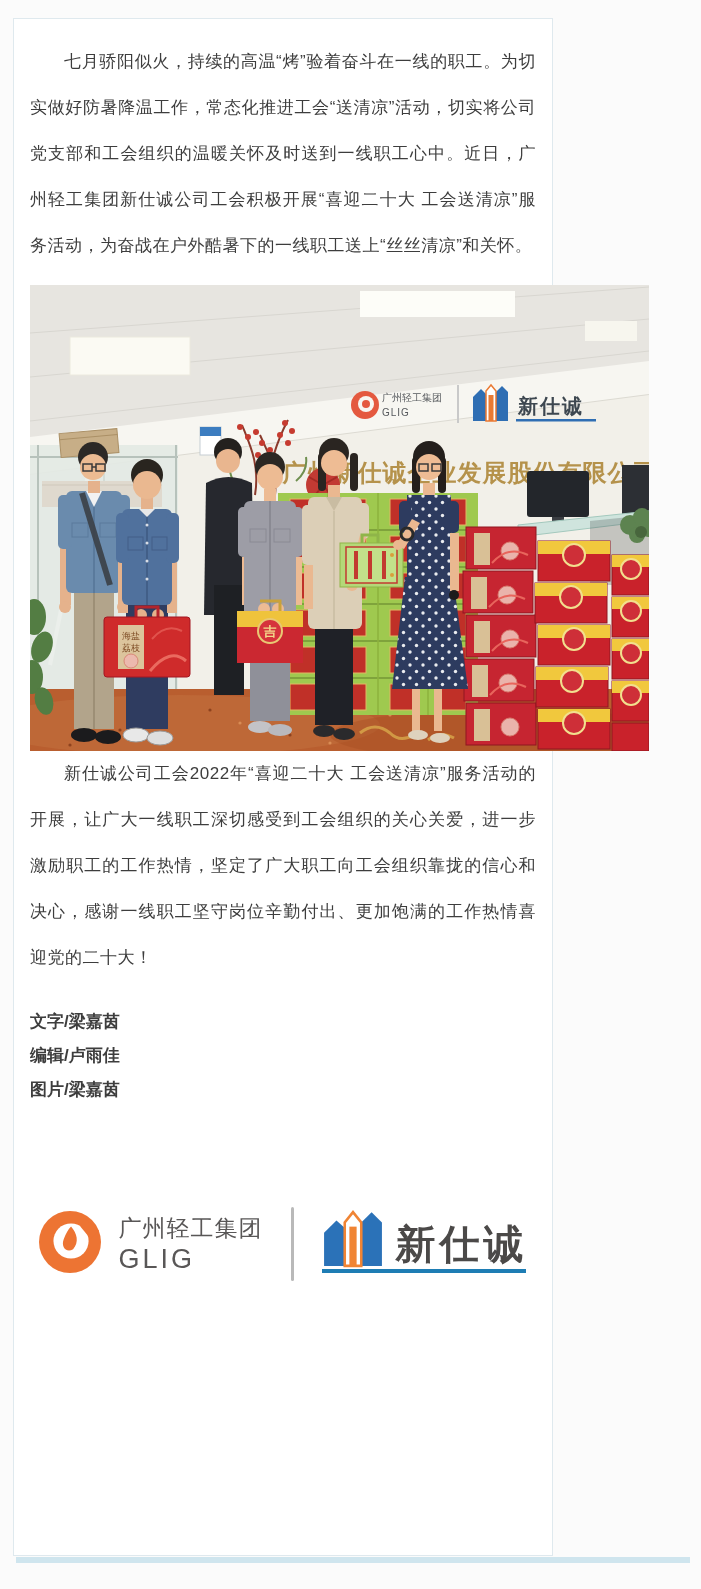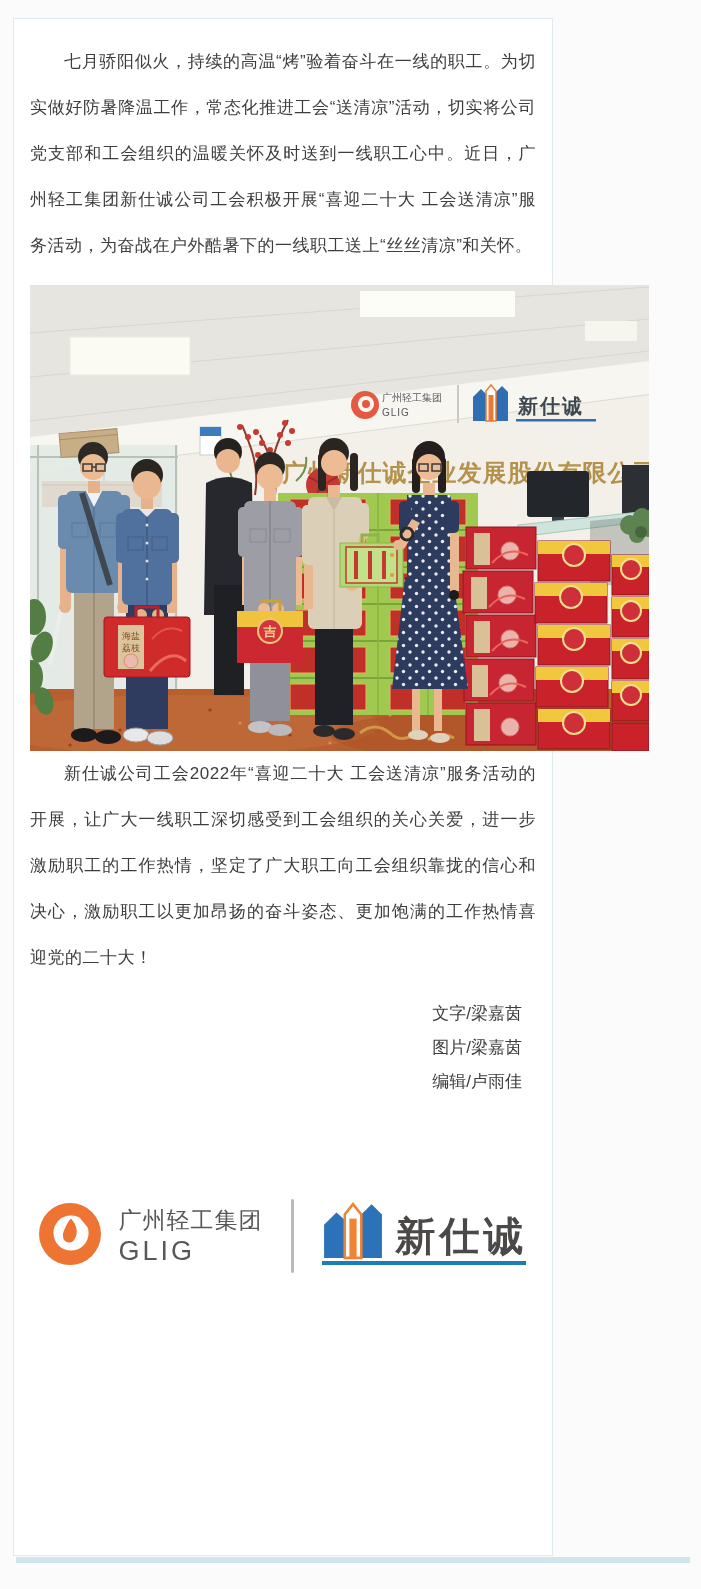--- a/index.html
+++ b/index.html
@@ -16,21 +16,21 @@
   }
   .accent-bar{position:absolute;left:16px;top:1557px;width:674px;height:6px;background:#cfe5ee;}
   .body-text{
     font-size:17px;line-height:46px;color:#3d3d3d;
     text-align:justify;text-indent:2em;margin:0;letter-spacing:.5px;
   }
   .p1{margin-top:20px;}
   .p2{margin-top:30px;}
   .photo{margin:16px auto 0;width:619px;height:466px;}
   .photo svg{display:block;}
-  .credits{margin-top:16px;text-align:right;padding-right:14px;}
+  .credits{margin-top:24px;text-align:left;padding-right:14px;font-weight:bold;}
   .credits p{margin:0;font-size:17px;line-height:34px;color:#3d3d3d;}
   .footer-logos{margin-top:100px;display:flex;justify-content:center;align-items:center;gap:28px;}
   .glig{display:flex;align-items:center;gap:18px;}
   .glig-text{display:flex;flex-direction:column;justify-content:center;}
   .glig-text .cn{font-size:23px;color:#595757;letter-spacing:1px;line-height:30px;}
   .glig-text .en{font-size:27px;color:#595757;letter-spacing:3px;line-height:32px;}
   .logo-divider{width:3px;height:74px;background:#b9b9b9;border-radius:2px;}
   .xsc{position:relative;display:flex;align-items:flex-end;gap:12px;}
   .xsc-underline{position:absolute;left:0;right:2px;bottom:7px;height:4px;background:#1e7db4;}
   .xsc-name{font-size:40px;font-weight:bold;color:#4b4948;letter-spacing:4px;line-height:1;padding-bottom:16px;}
@@ -421,26 +421,26 @@
 
         <g fill="#537d43">
           <ellipse cx="4" cy="332" rx="12" ry="18"></ellipse>
           <ellipse cx="12" cy="362" rx="10" ry="16" transform="rotate(20 12 362)"></ellipse>
           <ellipse cx="2" cy="392" rx="11" ry="17"></ellipse>
           <ellipse cx="14" cy="416" rx="9" ry="14" transform="rotate(-15 14 416)"></ellipse>
         </g>
       </svg>
     </figure>
 
-    <p class="body-text">新仕诚公司工会2022年“喜迎二十大 工会送清凉”服务活动的开展，让广大一线职工深切感受到工会组织的关心关爱，进一步激励职工的工作热情，坚定了广大职工向工会组织靠拢的信心和决心，激励职工以更加昂扬的奋斗姿态、更加饱满的工作热情喜迎党的二十大！</p>
+    <p class="body-text">新仕诚公司工会2022年“喜迎二十大 工会送清凉”服务活动的开展，让广大一线职工深切感受到工会组织的关心关爱，进一步激励职工的工作热情，坚定了广大职工向工会组织靠拢的信心和决心，感谢一线职工坚守岗位辛勤付出、更加饱满的工作热情喜迎党的二十大！</p>
 
     <div class="credits">
       <p>文字/梁嘉茵</p>
+      <p>编辑/卢雨佳</p>
       <p>图片/梁嘉茵</p>
-      <p>编辑/卢雨佳</p>
     </div>
 
     <div class="footer-logos">
       <div class="glig">
         <span>
           <svg width="62" height="62" viewBox="0 0 60 60">
             <circle cx="30" cy="30" r="30" fill="#ed7433"></circle>
             <circle cx="31" cy="29" r="17" fill="#ffffff"></circle>
             <path d="M31,15 C37,22 39,30 33,37 C26,41 21,34 24,27 C26,22 28,18 31,15 Z" fill="#ed7433"></path>
             <polygon points="44,7 58,19 50,27 40,15" fill="#ed7433"></polygon>

